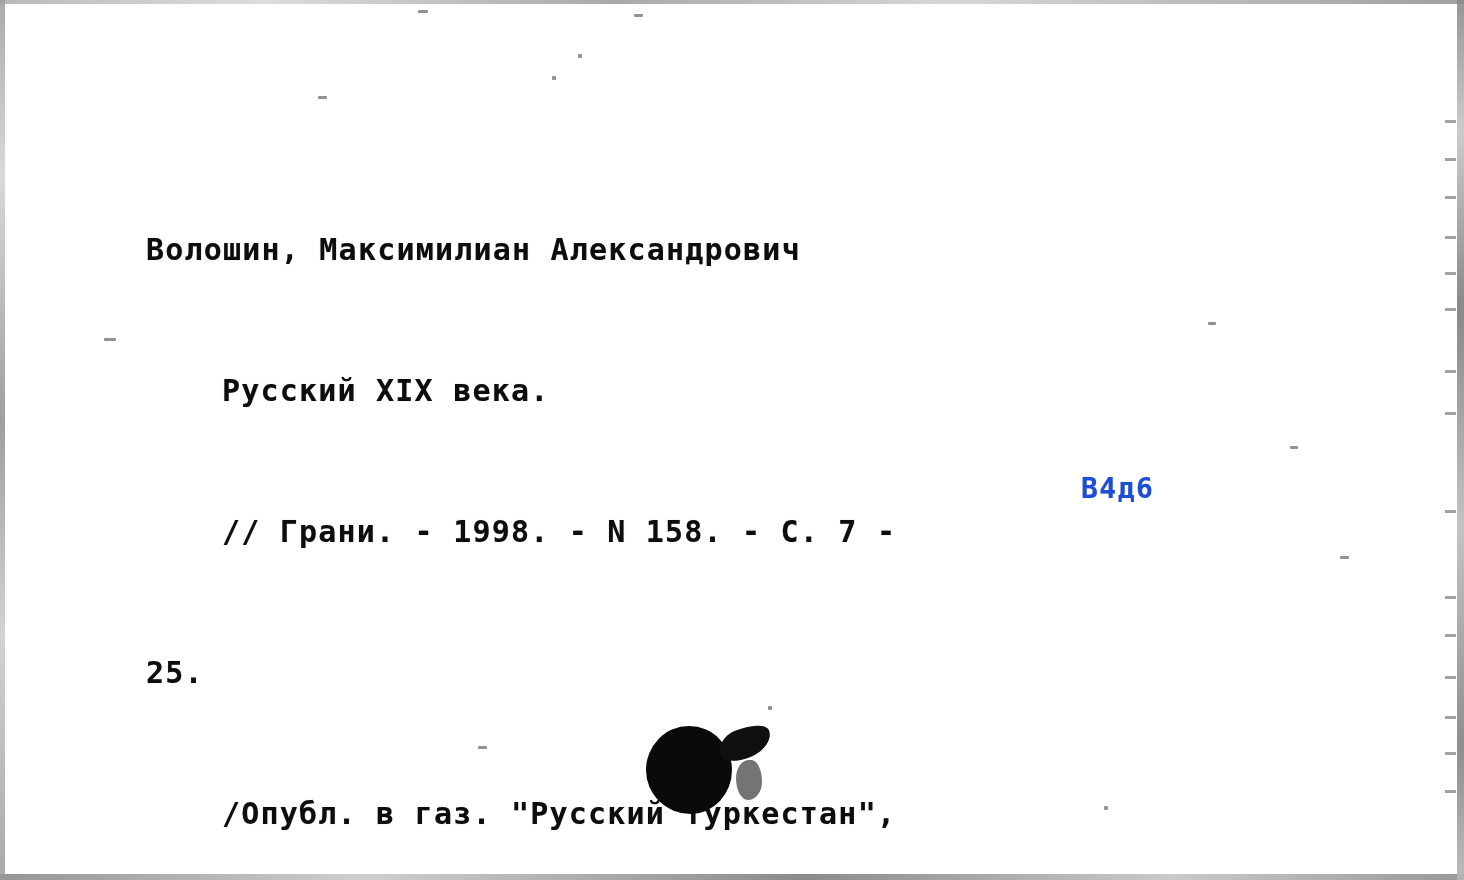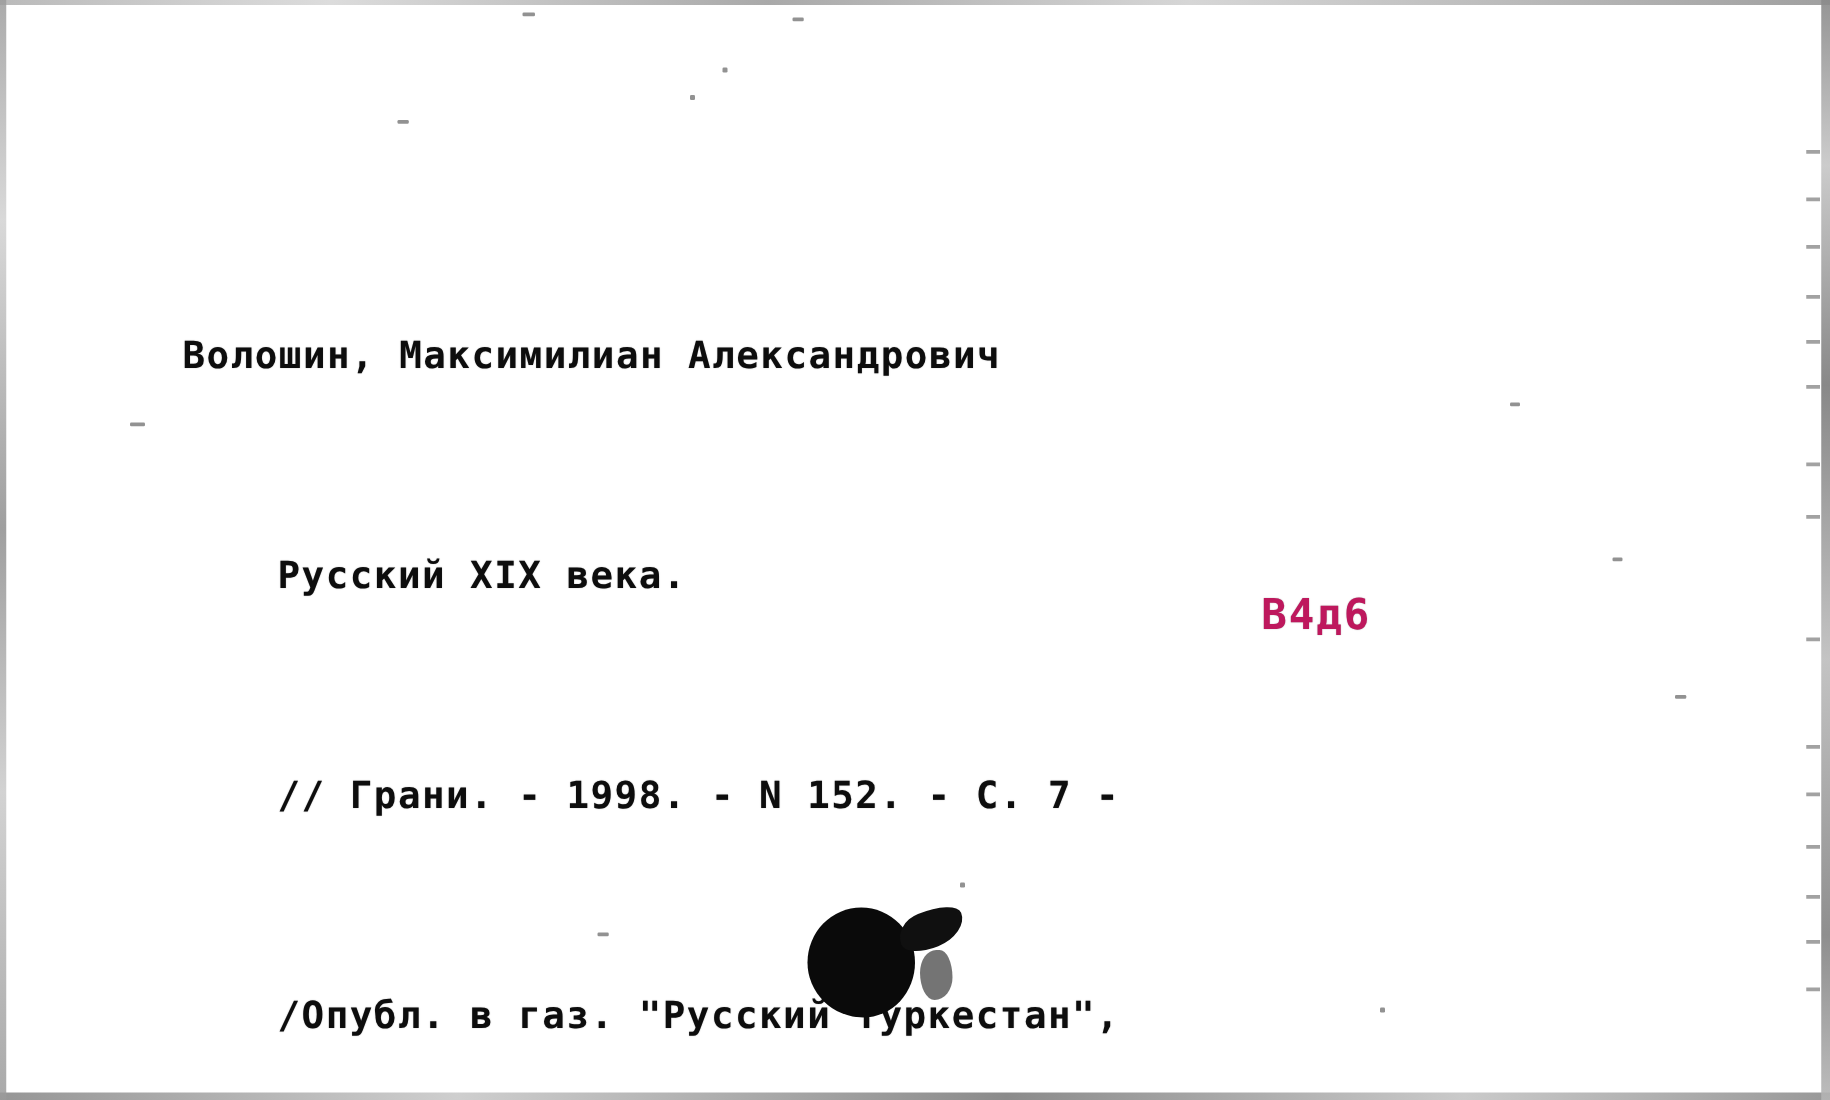--- a/index.html
+++ b/index.html
@@ -79,34 +79,33 @@
     color: #0d0d0d;
     font-size: 30px;
     line-height: 47px;
     letter-spacing: 1.2px;
     white-space: pre;
     font-weight: 700;
   }
   .line {
     white-space: pre;
     text-shadow: 0 0 1px rgba(0,0,0,0.35);
-    margin-top: 35px;
   }
   .indent {
     padding-left: 76px;
   }
 
   .shelfmark {
     position: absolute;
-    left: 1009px;
+    left: 1081px;
     top: 472px;
-    font-size: 34px;
+    font-size: 28px;
     letter-spacing: 1.5px;
     font-weight: 700;
-    color: #be185d;
+    color: #1d4ed8;
     white-space: pre;
     text-shadow: 0 0 1px rgba(0,0,0,0.35);
   }
 
   
   .blot {
     position: absolute;
     left: 646px;
     top: 726px;
     width: 86px;
@@ -172,21 +171,22 @@
   <div class="speck" style="left:1208px; top:322px; width:8px; height:3px;"></div>
   <div class="speck" style="left:1290px; top:446px; width:8px; height:3px;"></div>
   <div class="speck" style="left:1340px; top:556px; width:9px; height:3px;"></div>
   <div class="speck" style="left:478px; top:746px; width:9px; height:3px;"></div>
   <div class="speck" style="left:768px; top:706px; width:4px; height:4px;"></div>
   <div class="speck" style="left:1104px; top:806px; width:4px; height:4px;"></div>
 
   <div class="text-block">
     <div class="line">Волошин, Максимилиан Александрович</div>
     <div class="line indent">Русский XIX века.</div>
-    <div class="line indent">// Грани. - 1998. - N 152. - С. 7 -</div>
+    <div class="line indent">// Грани. - 1998. - N 158. - С. 7 -</div>
+    <div class="line">25.</div>
     <div class="line indent">/Опубл. в газ. "Русский Туркестан",</div>
     
   </div>
 
   <div class="shelfmark">В4д6</div>
 
   <div class="blot"></div>
   <div class="blot-tail"></div>
   <div class="blot-smear"></div>
 

